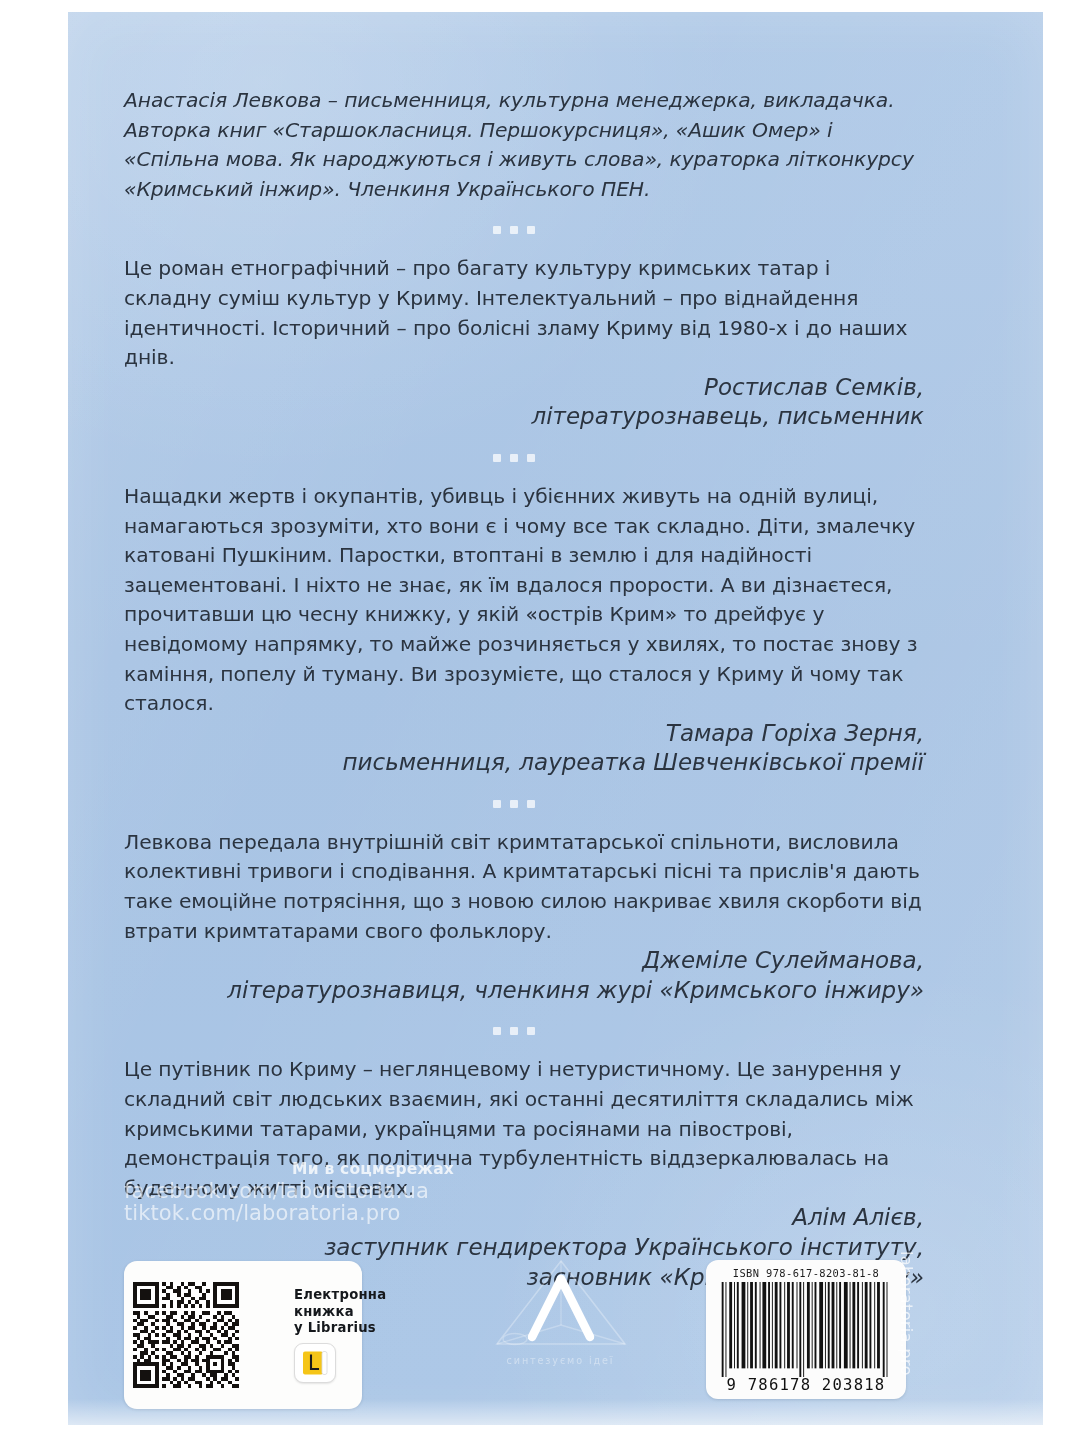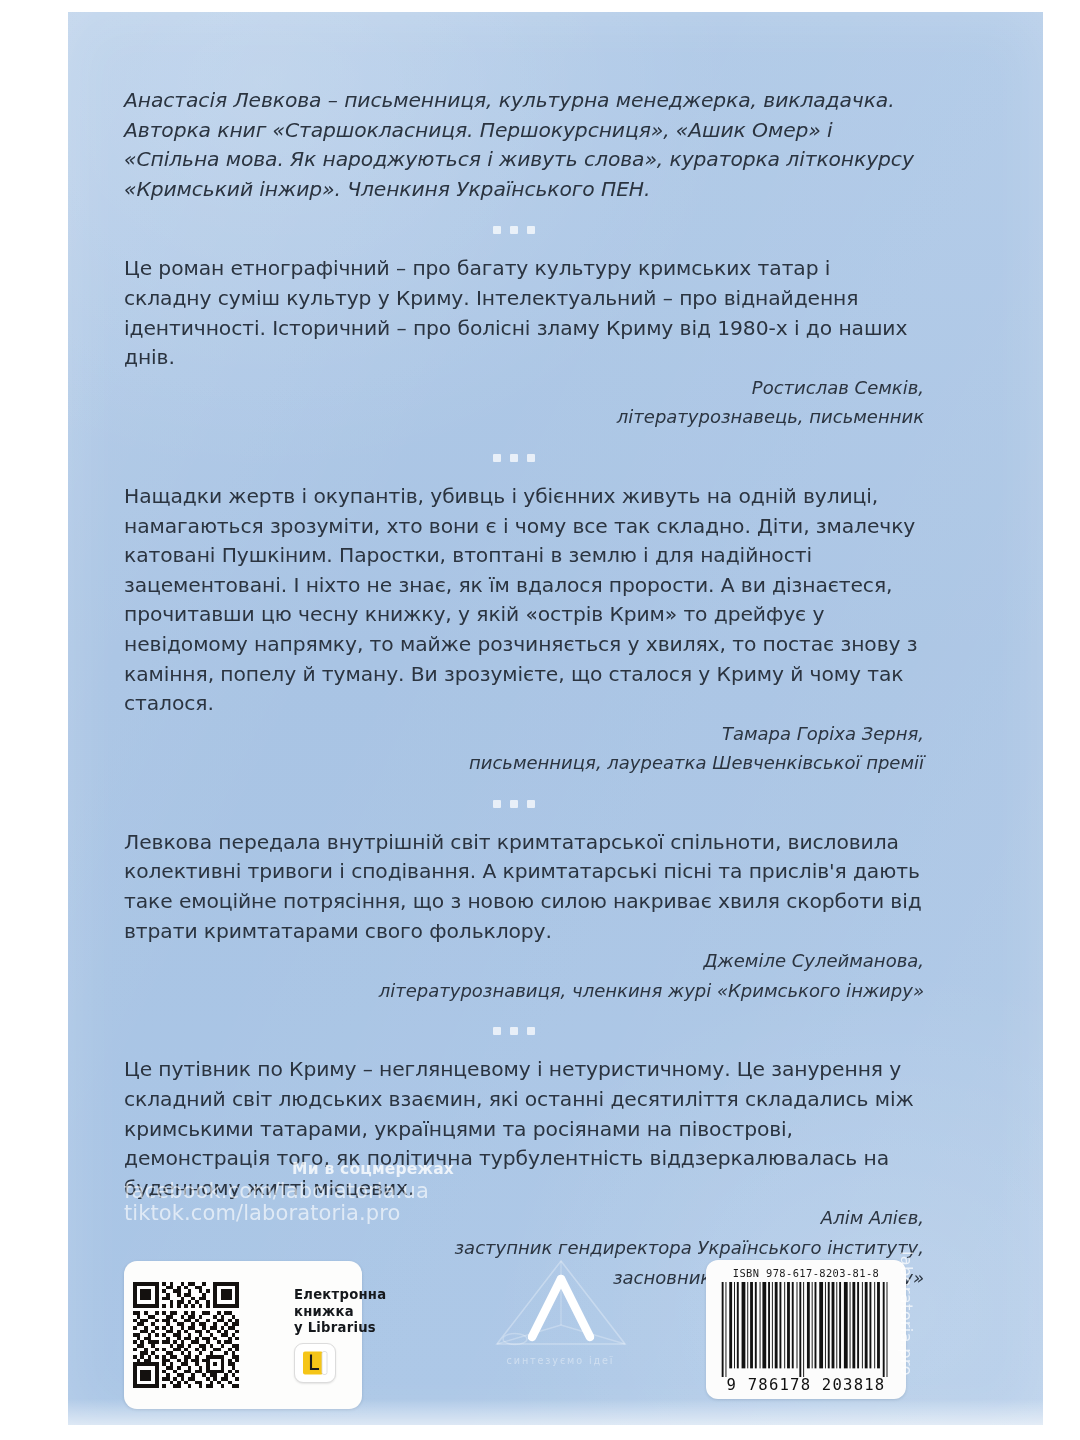--- a/index.html
+++ b/index.html
@@ -72,21 +72,21 @@
     text-align: left;
     margin: 0;
   }
 
   .blurb.italic {
     font-style: italic;
   }
 
   .attrib {
     color: #2b3440;
-    font-size: 18px;
+    font-size: 23px;
     line-height: 29.6px;
     font-style: italic;
     text-align: right;
     margin: 0;
   }
 
   
   .dots {
     display: flex;
     justify-content: center;

